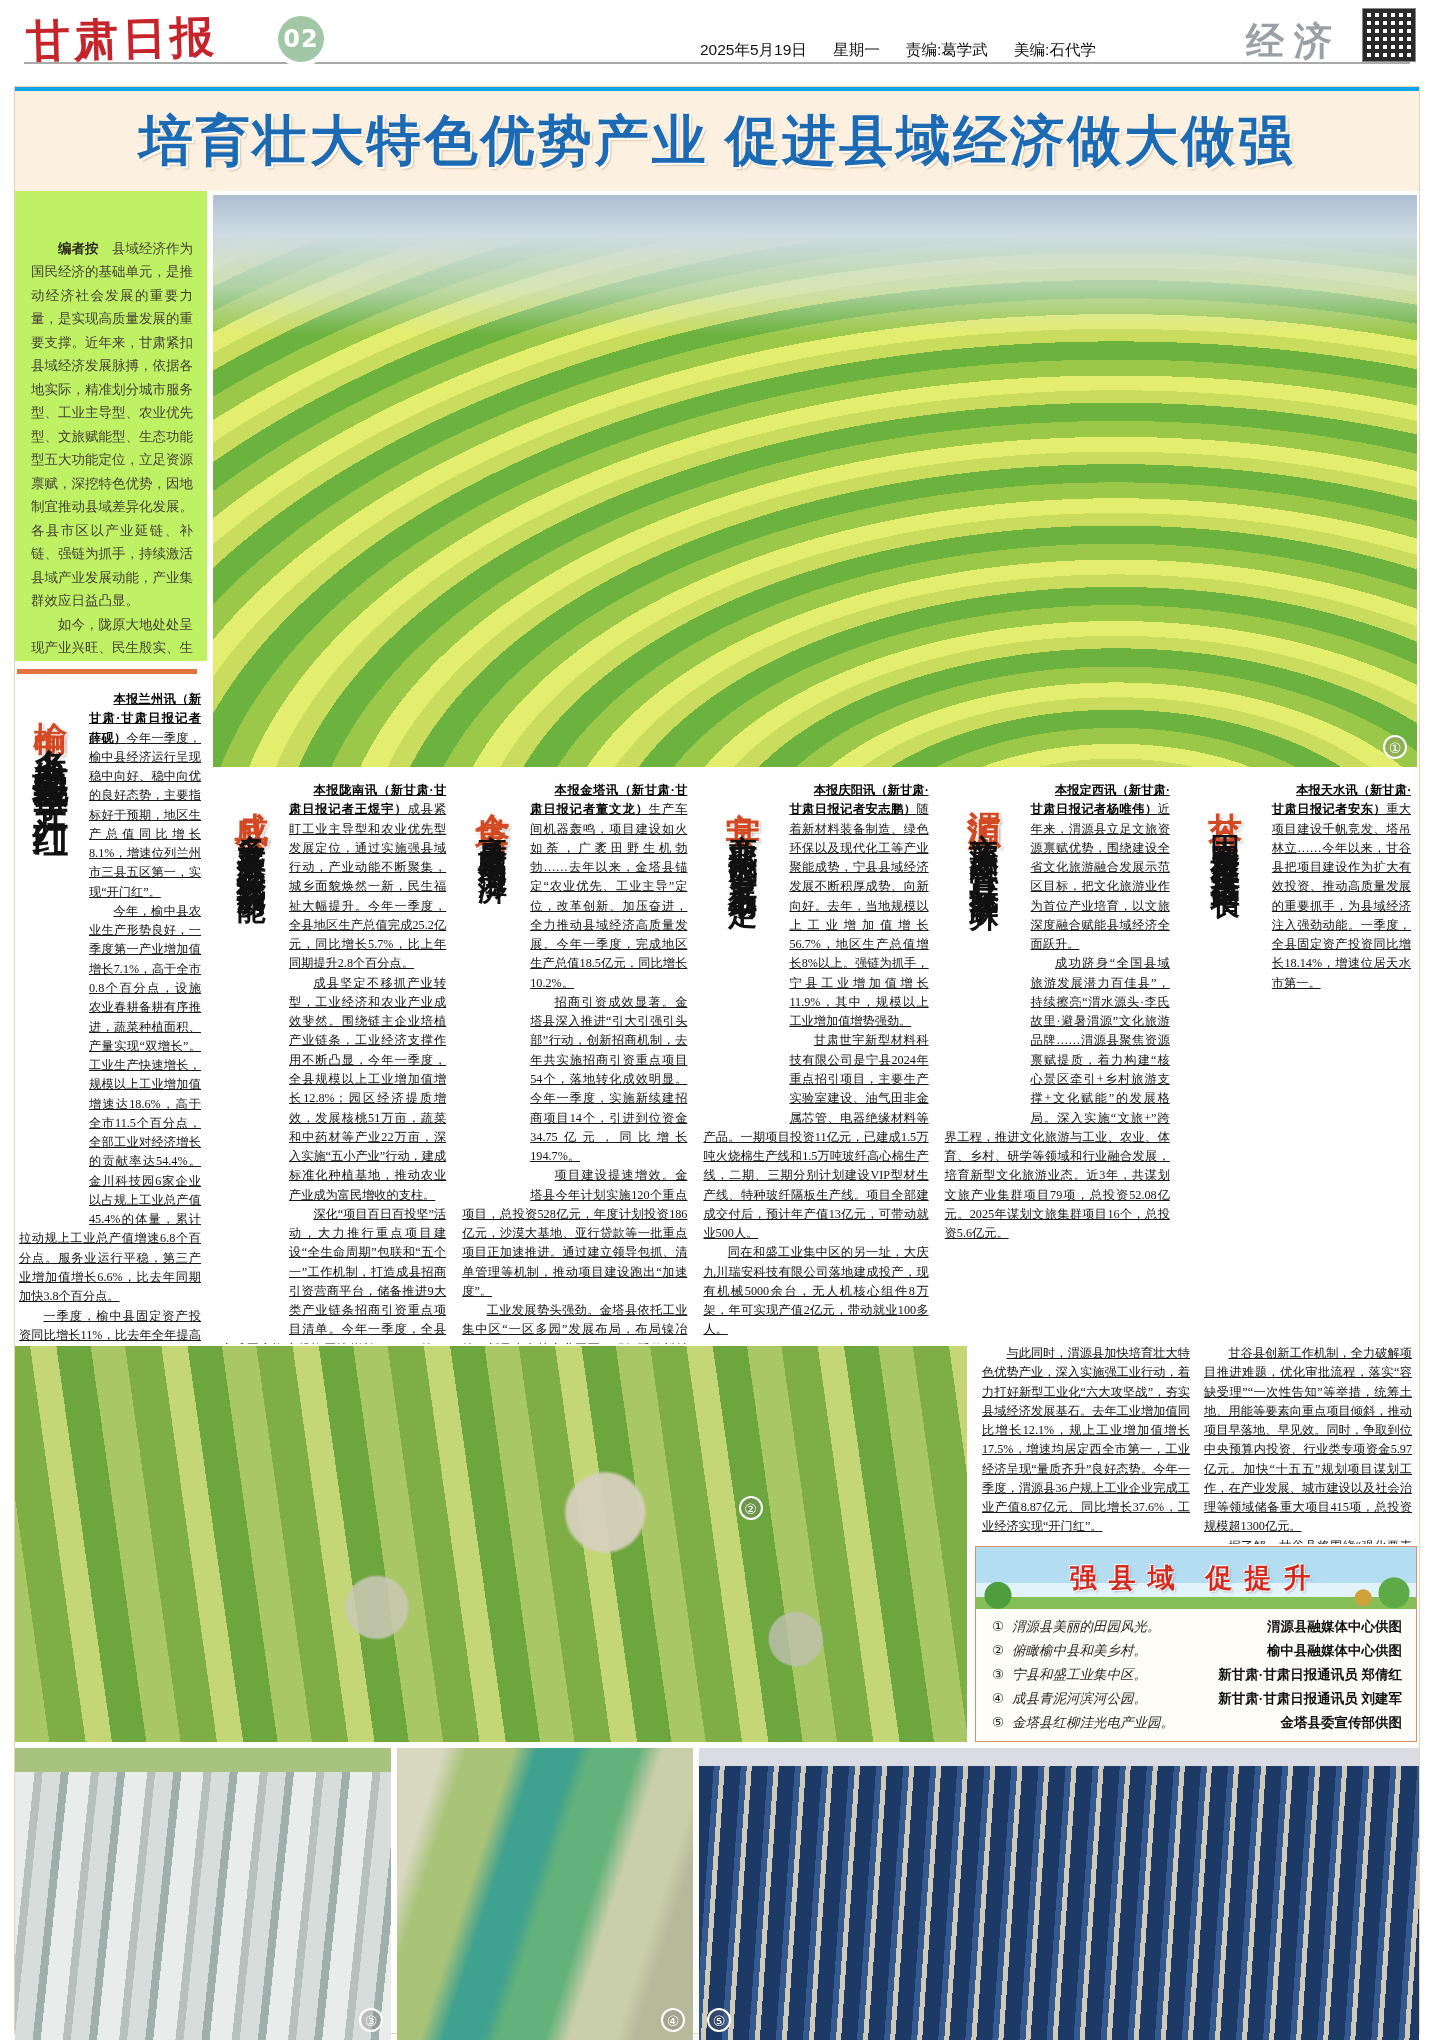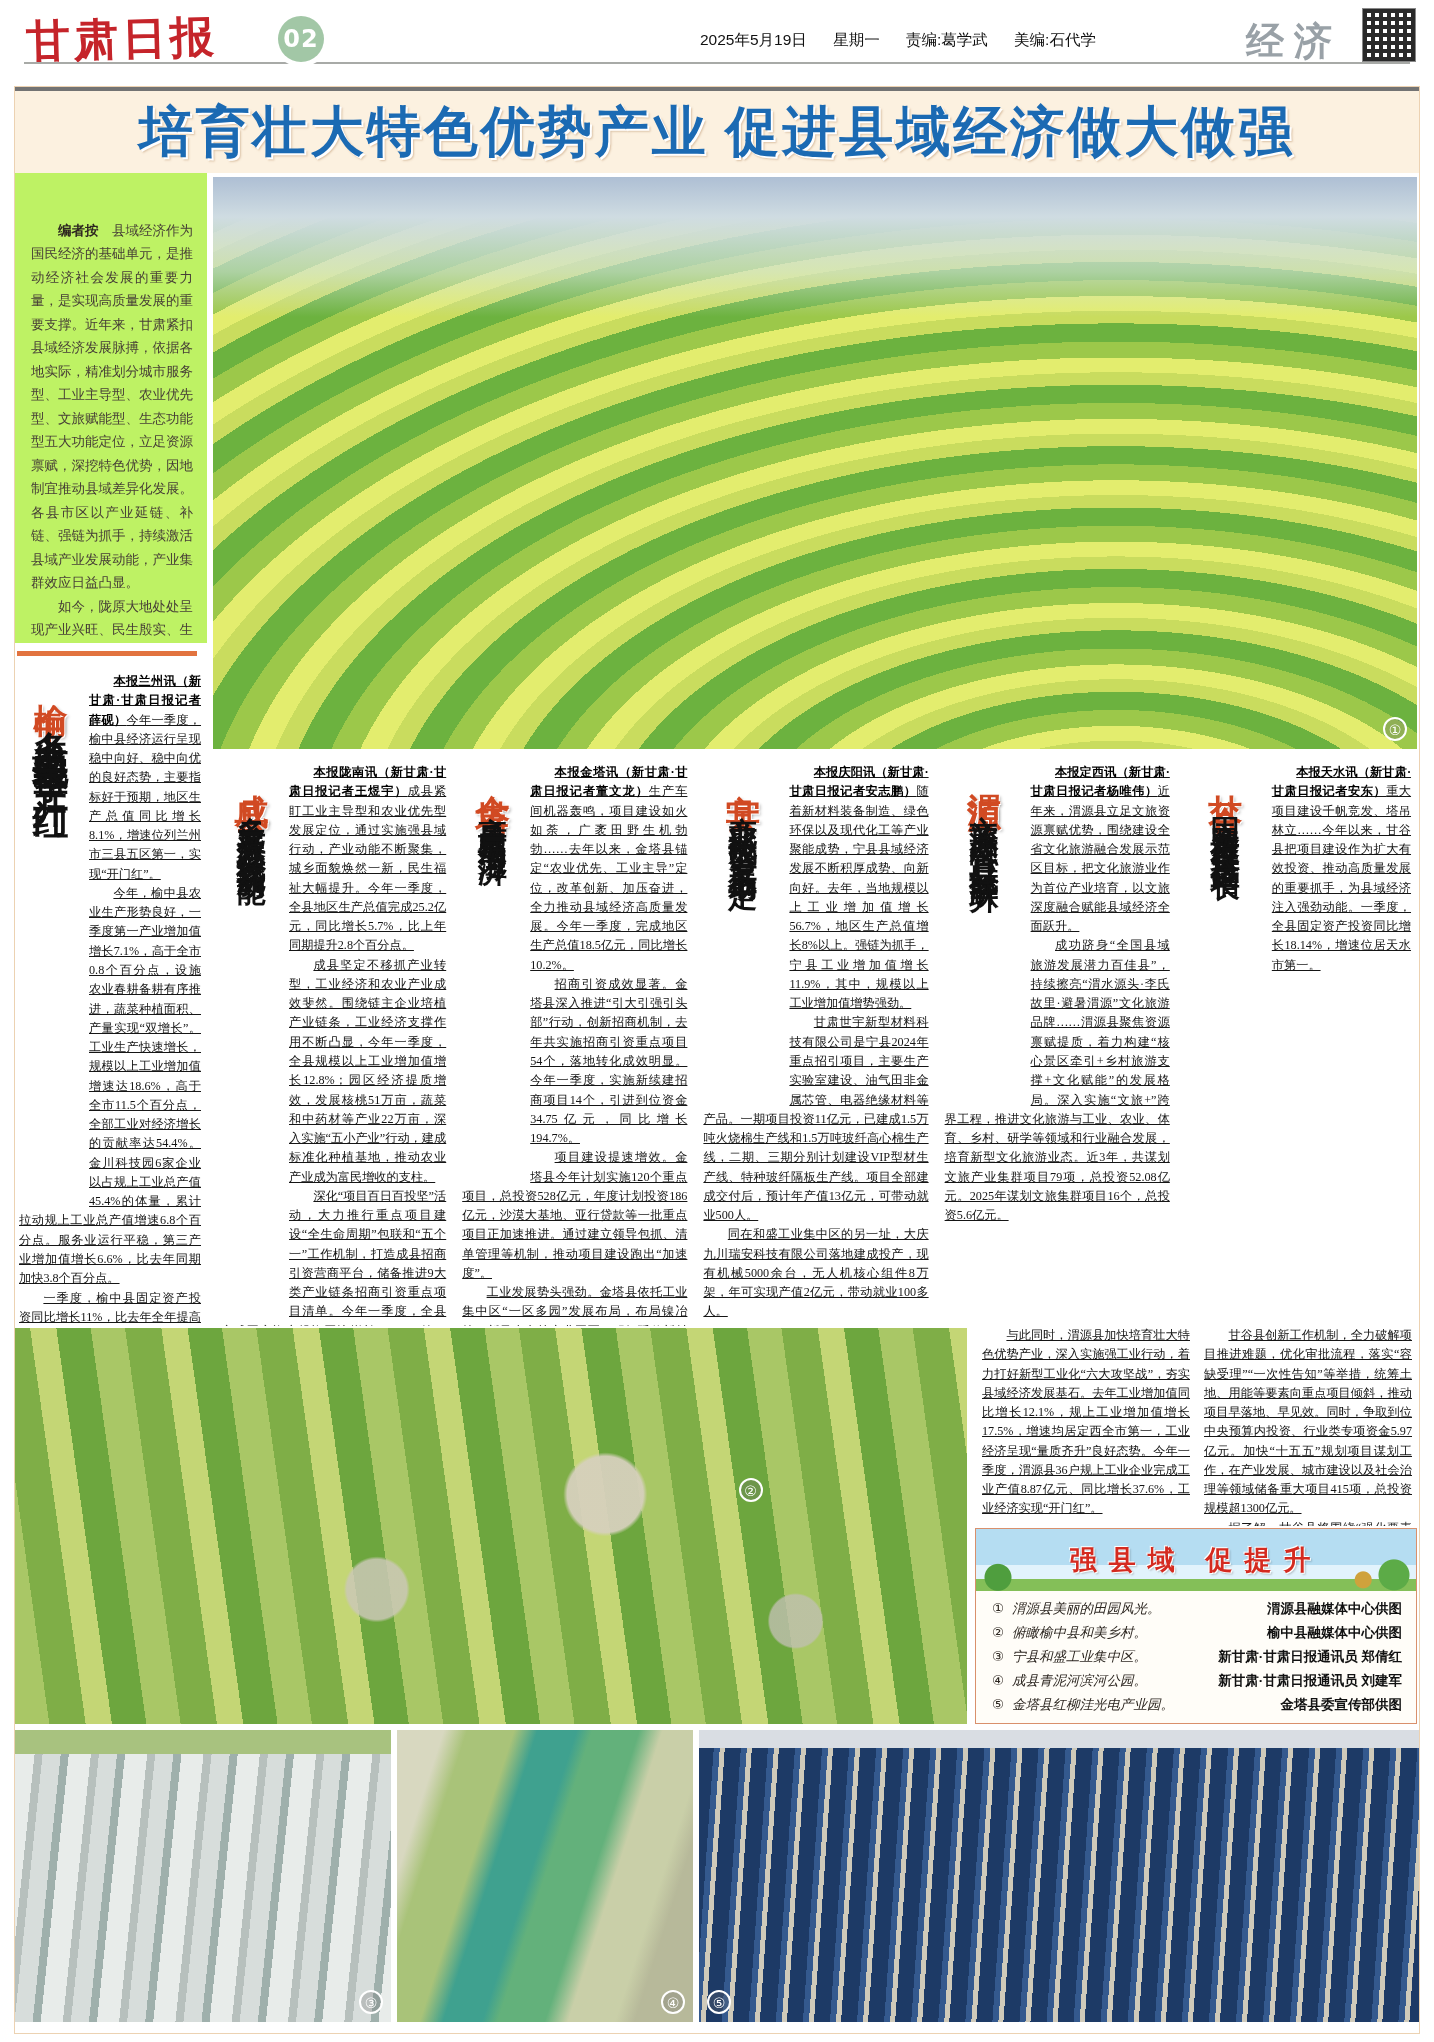--- a/index.html
+++ b/index.html
@@ -10,34 +10,34 @@
     font-family:"Liberation Serif","DejaVu Serif",serif; color:#1a1a1a;
   }
   
   .hdr { position:relative; height:80px; }
   .hdr-line { position:absolute; left:24px; right:24px; top:62px; height:2px; background:#a8aaa7; }
   .masthead { position:absolute; left:26px; top:10px; font-size:44px; font-weight:bold;
     color:#c5242a; letter-spacing:4px; transform:rotate(-1.5deg); font-family:"DejaVu Serif",serif; }
   .page-badge { position:absolute; left:278px; top:16px; width:46px; height:46px; border-radius:50%;
     background:#a2c7a6; color:#fff; font:bold 24px/46px "DejaVu Sans",sans-serif; text-align:center;
     box-shadow:0 0 0 5px #fff; letter-spacing:1px; }
-  .hdr-meta { position:absolute; left:700px; top:30px; font-size:15.5px; color:#111;
+  .hdr-meta { position:absolute; left:700px; top:40px; font-size:15.5px; color:#111;
     font-family:"Liberation Sans",sans-serif; }
   .hdr-meta span { margin-right:22px; }
   .section-name { position:absolute; right:92px; top:16px; font-size:38px; font-weight:bold;
     color:#99a1a7; letter-spacing:10px; }
   .qr { position:absolute; right:18px; top:8px; width:54px; height:54px; border:1px solid #888;
     background-image:
       repeating-linear-gradient(0deg,#2a2a2a 0 4px,rgba(0,0,0,0) 4px 8px),
       repeating-linear-gradient(90deg,#2a2a2a 0 4px,#fff 4px 8px); }
   
   .sheet { position:absolute; left:14px; right:14px; top:86px; bottom:8px;
     border:1px solid #ecd2b2; background:#fff; padding:0 0 4px 0; }
   
-  .head-band { height:86px; background:#fcf1e0; border-top:4px solid #737373;
+  .head-band { height:104px; background:#fcf1e0; border-top:4px solid #0ea5e9;
     display:flex; align-items:center; justify-content:center; }
   .big-title { font-size:54px; font-weight:900; color:#1b6ab3; letter-spacing:3px;
     text-shadow:2px 2px 0 #fff,3px 3px 2px rgba(160,110,60,.35); }
   
   .main { display:flex; height:1153px; }
   .left-col { width:192px; display:flex; flex-direction:column; }
   .note { background:#bef264; height:470px; padding:46px 14px 8px 16px; overflow:hidden;
     font-size:13.5px; line-height:1.74; color:#463e36; }
   .note p { text-indent:2em; text-align:justify; }
   .note b { color:#2d2620; }

